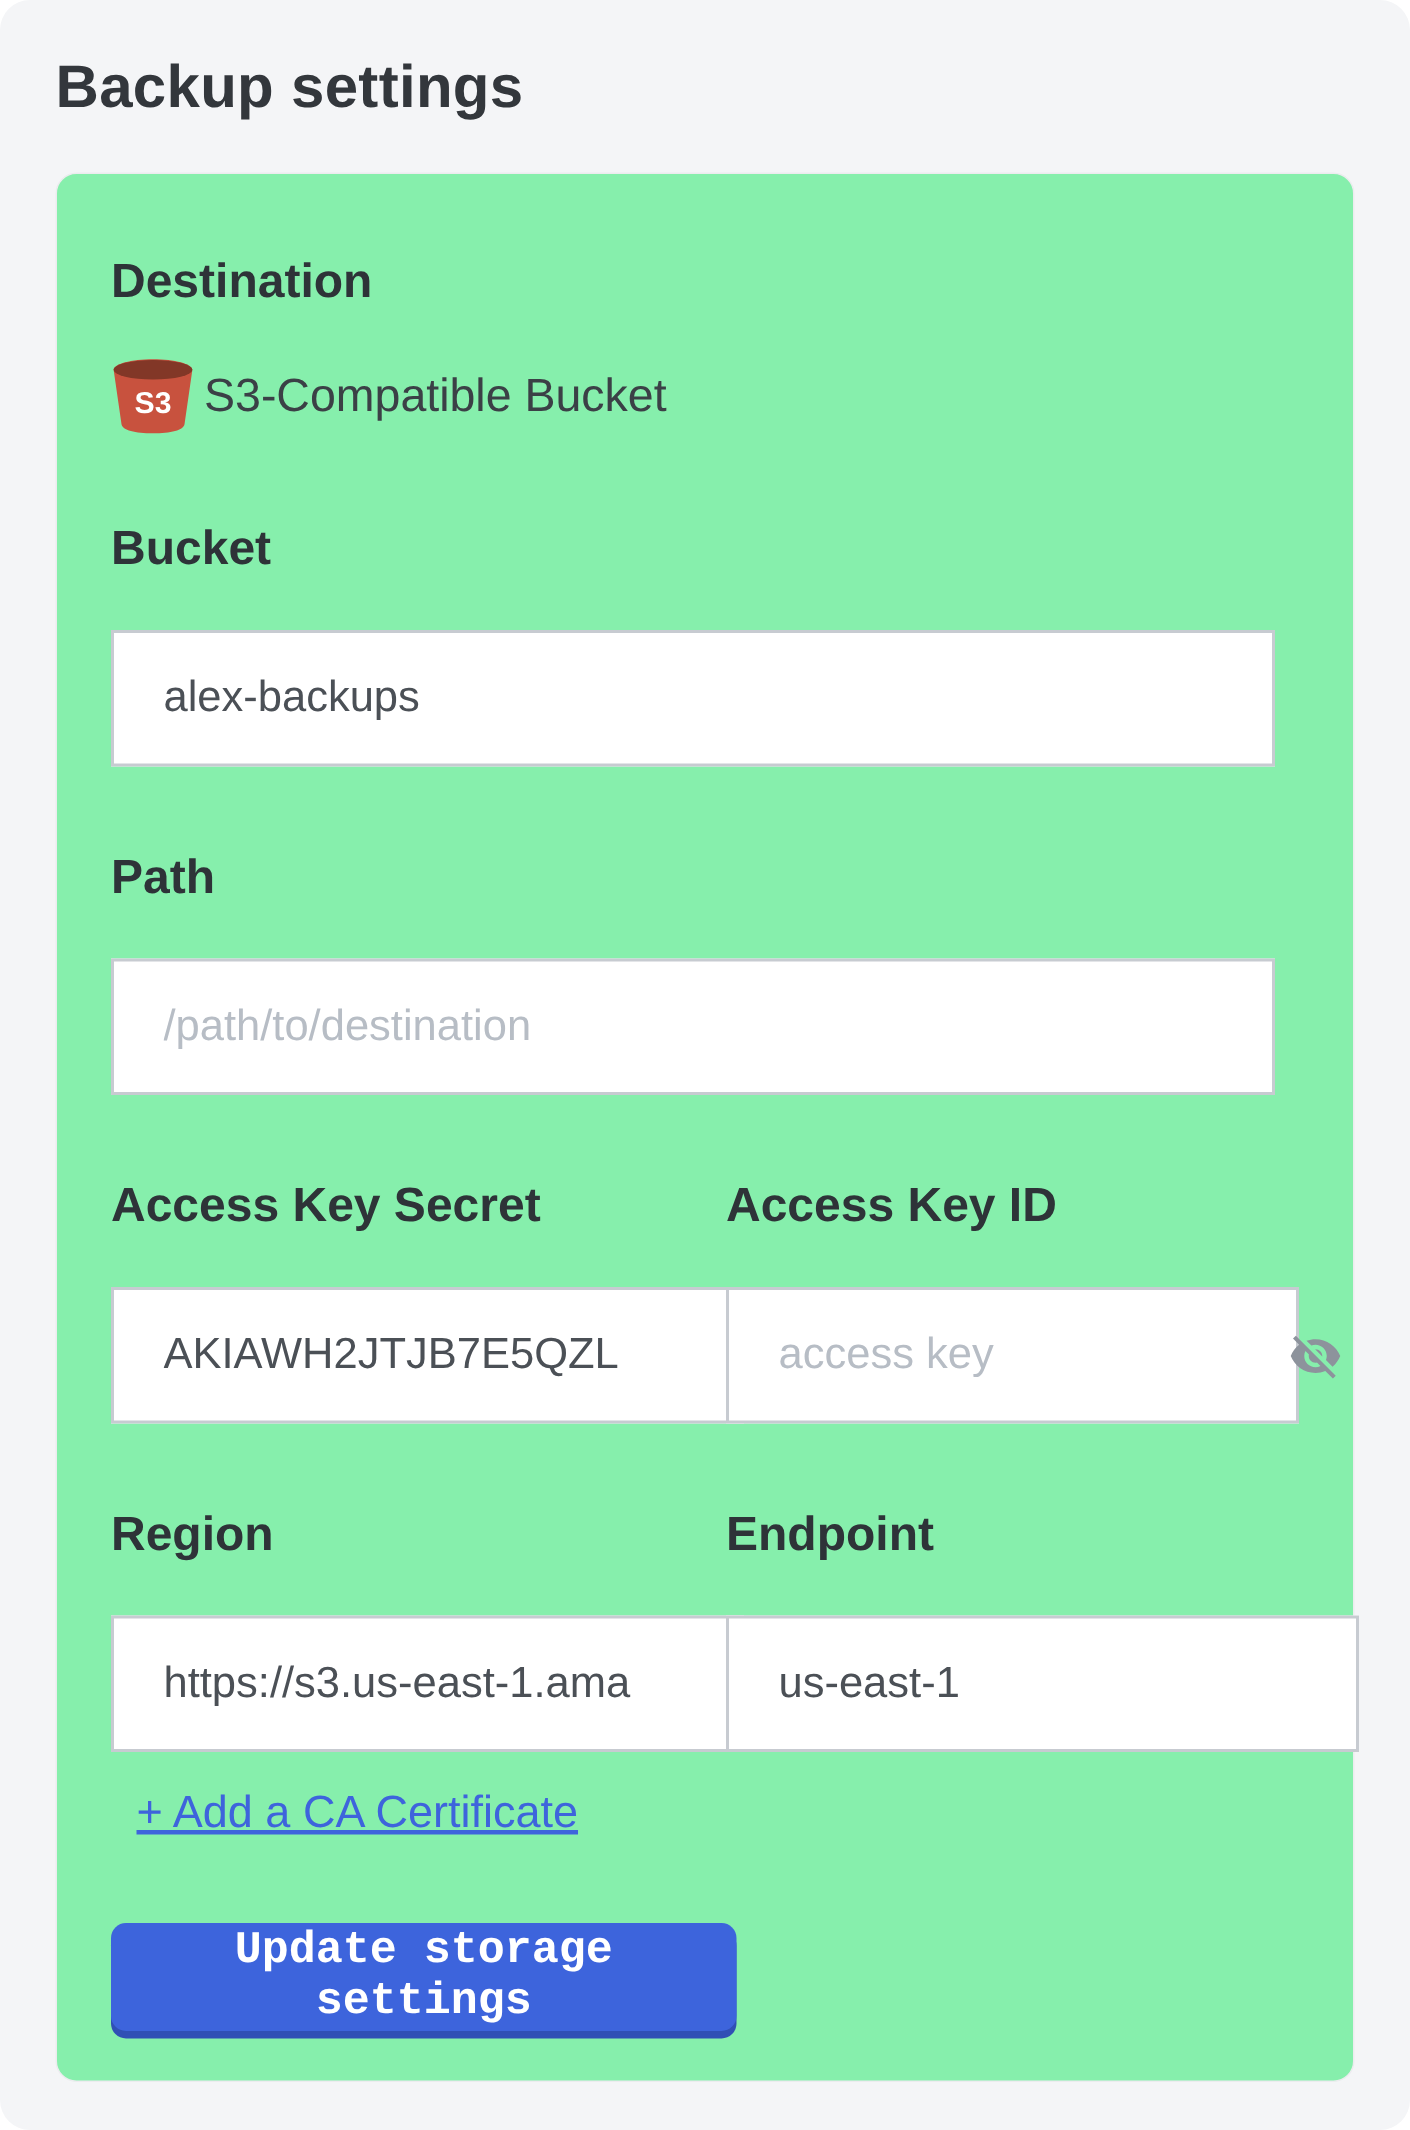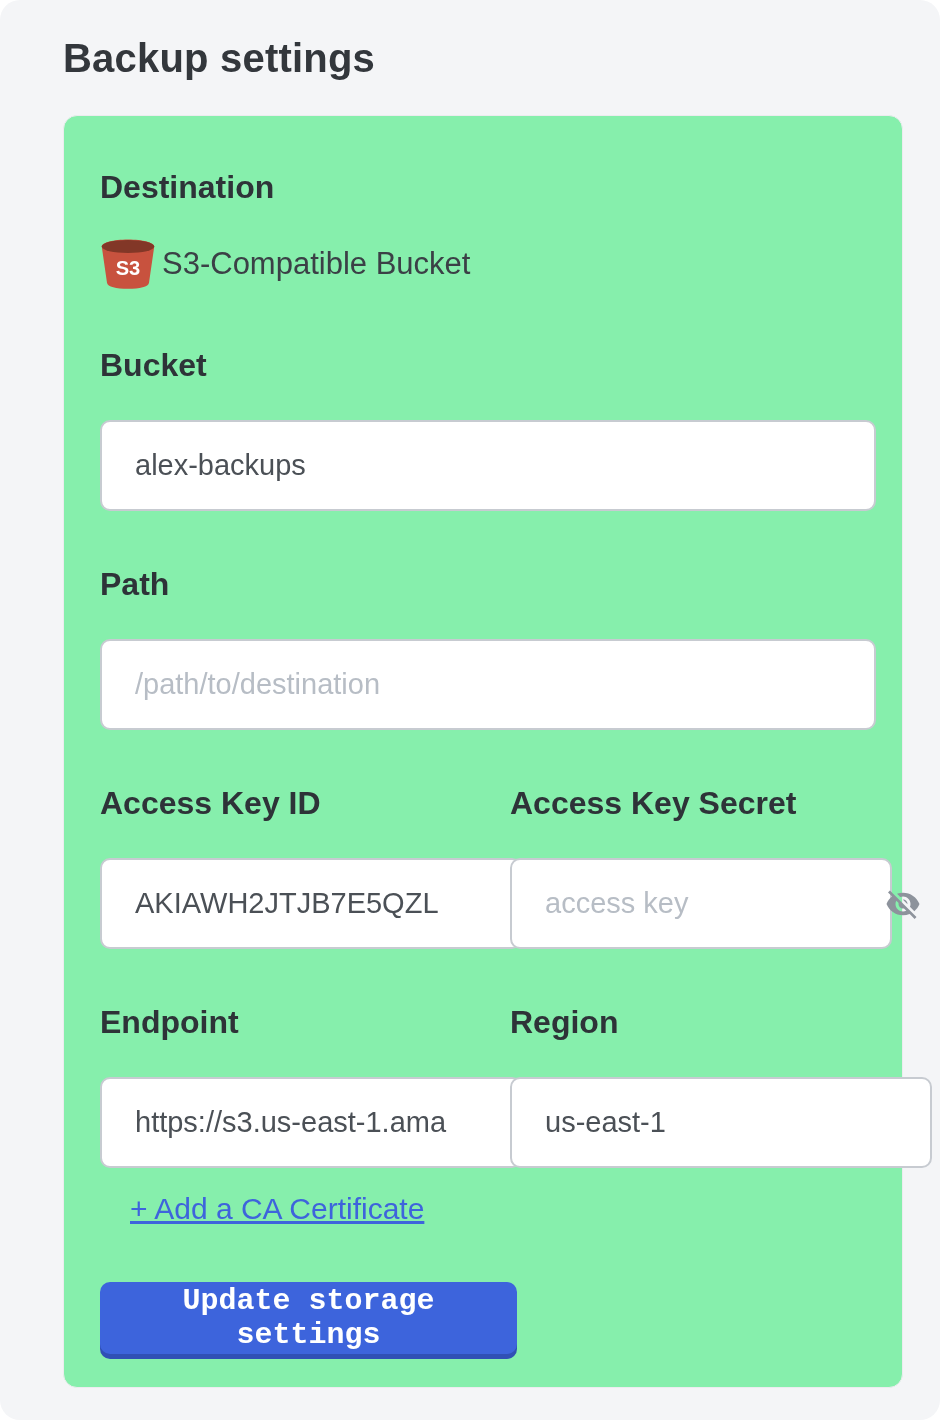--- a/index.html
+++ b/index.html
@@ -6,21 +6,20 @@
   body{
     width:940px;height:1420px;position:relative;
     font-family:"Liberation Sans","DejaVu Sans",sans-serif;
     -webkit-font-smoothing:antialiased;
   }
   .panel{
     position:absolute;inset:0;
     background:#f4f5f7;
     border-radius:20px;
     overflow:hidden;
-    padding-left:26px;
   }
   .page-title{
     margin:36px 37px 0 37px;
     font-size:40px;font-weight:bold;color:#33373c;
     letter-spacing:.2px;
   }
   .card{
     margin:34px 37px 0 37px;
     background:#86efac;
     border:1px solid #ececef;
@@ -41,21 +40,21 @@
   .dest-row .dest-text{
     font-size:31px;color:#3b4046;
   }
   .s3-icon{width:56px;height:52px;flex:0 0 auto;}
   .mt-section{margin-top:56px;}
   .mt-input{margin-top:38px;}
   .text-input{
     box-sizing:border-box;
     height:91px;
     border:2px solid #c7cbd1;
-    border-radius:10px;
+    border-radius:0;
     background:#ffffff;
     padding:0 33px;
     font-family:"Liberation Sans","DejaVu Sans",sans-serif;
     font-size:29px;color:#4b5056;
     outline:none;
     display:block;
   }
   .text-input::placeholder{color:#b7bdc5;opacity:1;}
   .input-full{width:776px;}
   .grid-2{
@@ -69,21 +68,21 @@
   .secret-wrap .text-input{padding-right:100px;width:382px;}
   .eye-icon{
     position:absolute;right:26px;top:50%;
     transform:translateY(-50%);
     width:36px;height:36px;
     cursor:pointer;
   }
   .ca-link{
     display:inline-block;
     margin-top:24px;
-    margin-left:30px;
+    margin-left:17px;
     font-size:30px;color:#3e64dc;
     text-decoration:underline;
     cursor:pointer;
   }
   .submit-btn{
     display:block;
     margin-top:56px;
     width:417px;height:72px;
     background:#3d64dc;
     border:none;border-radius:10px;
@@ -113,36 +112,36 @@
       <span class="dest-text">S3-Compatible Bucket</span>
     </div>
 
     <div class="field-label mt-section">Bucket</div>
     <input type="text" class="text-input input-full mt-input" value="alex-backups" style="">
 
     <div class="field-label mt-section">Path</div>
     <input type="text" class="text-input input-full mt-input" placeholder="/path/to/destination" style="">
 
     <div class="grid-2 mt-section">
+      <div class="field-label">Access Key Secret</div>
       <div class="field-label">Access Key ID</div>
-      <div class="field-label">Access Key Secret</div>
     </div>
     <div class="grid-2 mt-input">
       <input type="text" class="text-input" value="AKIAWH2JTJB7E5QZL" style="">
       <div class="secret-wrap">
         <input type="text" class="text-input" placeholder="access key" style="">
         <svg class="eye-icon" viewBox="0 0 24 24" xmlns="http://www.w3.org/2000/svg">
           <path fill="#8d939c" d="M12 7c2.76 0 5 2.24 5 5 0 .65-.13 1.26-.36 1.83l2.92 2.92c1.51-1.26 2.7-2.89 3.43-4.75-1.73-4.39-6-7.5-11-7.5-1.4 0-2.74.25-3.98.7l2.16 2.16C10.74 7.13 11.35 7 12 7zM2 4.27l2.28 2.28.46.46C3.08 8.3 1.78 10.02 1 12c1.73 4.39 6 7.5 11 7.5 1.55 0 3.03-.3 4.38-.84l.42.42L19.73 22 21 20.73 3.27 3 2 4.27zM7.53 9.8l1.55 1.55c-.05.21-.08.43-.08.65 0 1.66 1.34 3 3 3 .22 0 .44-.03.65-.08l1.55 1.55c-.67.33-1.41.53-2.2.53-2.76 0-5-2.24-5-5 0-.79.2-1.53.53-2.2zm4.31-.78l3.15 3.15.02-.16c0-1.66-1.34-3-3-3l-.17.01z"></path>
         </svg>
       </div>
     </div>
 
     <div class="grid-2 mt-section">
+      <div class="field-label">Region</div>
       <div class="field-label">Endpoint</div>
-      <div class="field-label">Region</div>
     </div>
     <div class="grid-2 mt-input">
       <input type="text" class="text-input" value="https://s3.us-east-1.ama" style="">
       <input type="text" class="text-input" value="us-east-1" style="">
     </div>
 
     <a class="ca-link">+ Add a CA Certificate</a>
 
     <button class="submit-btn">Update storage settings</button>
 

